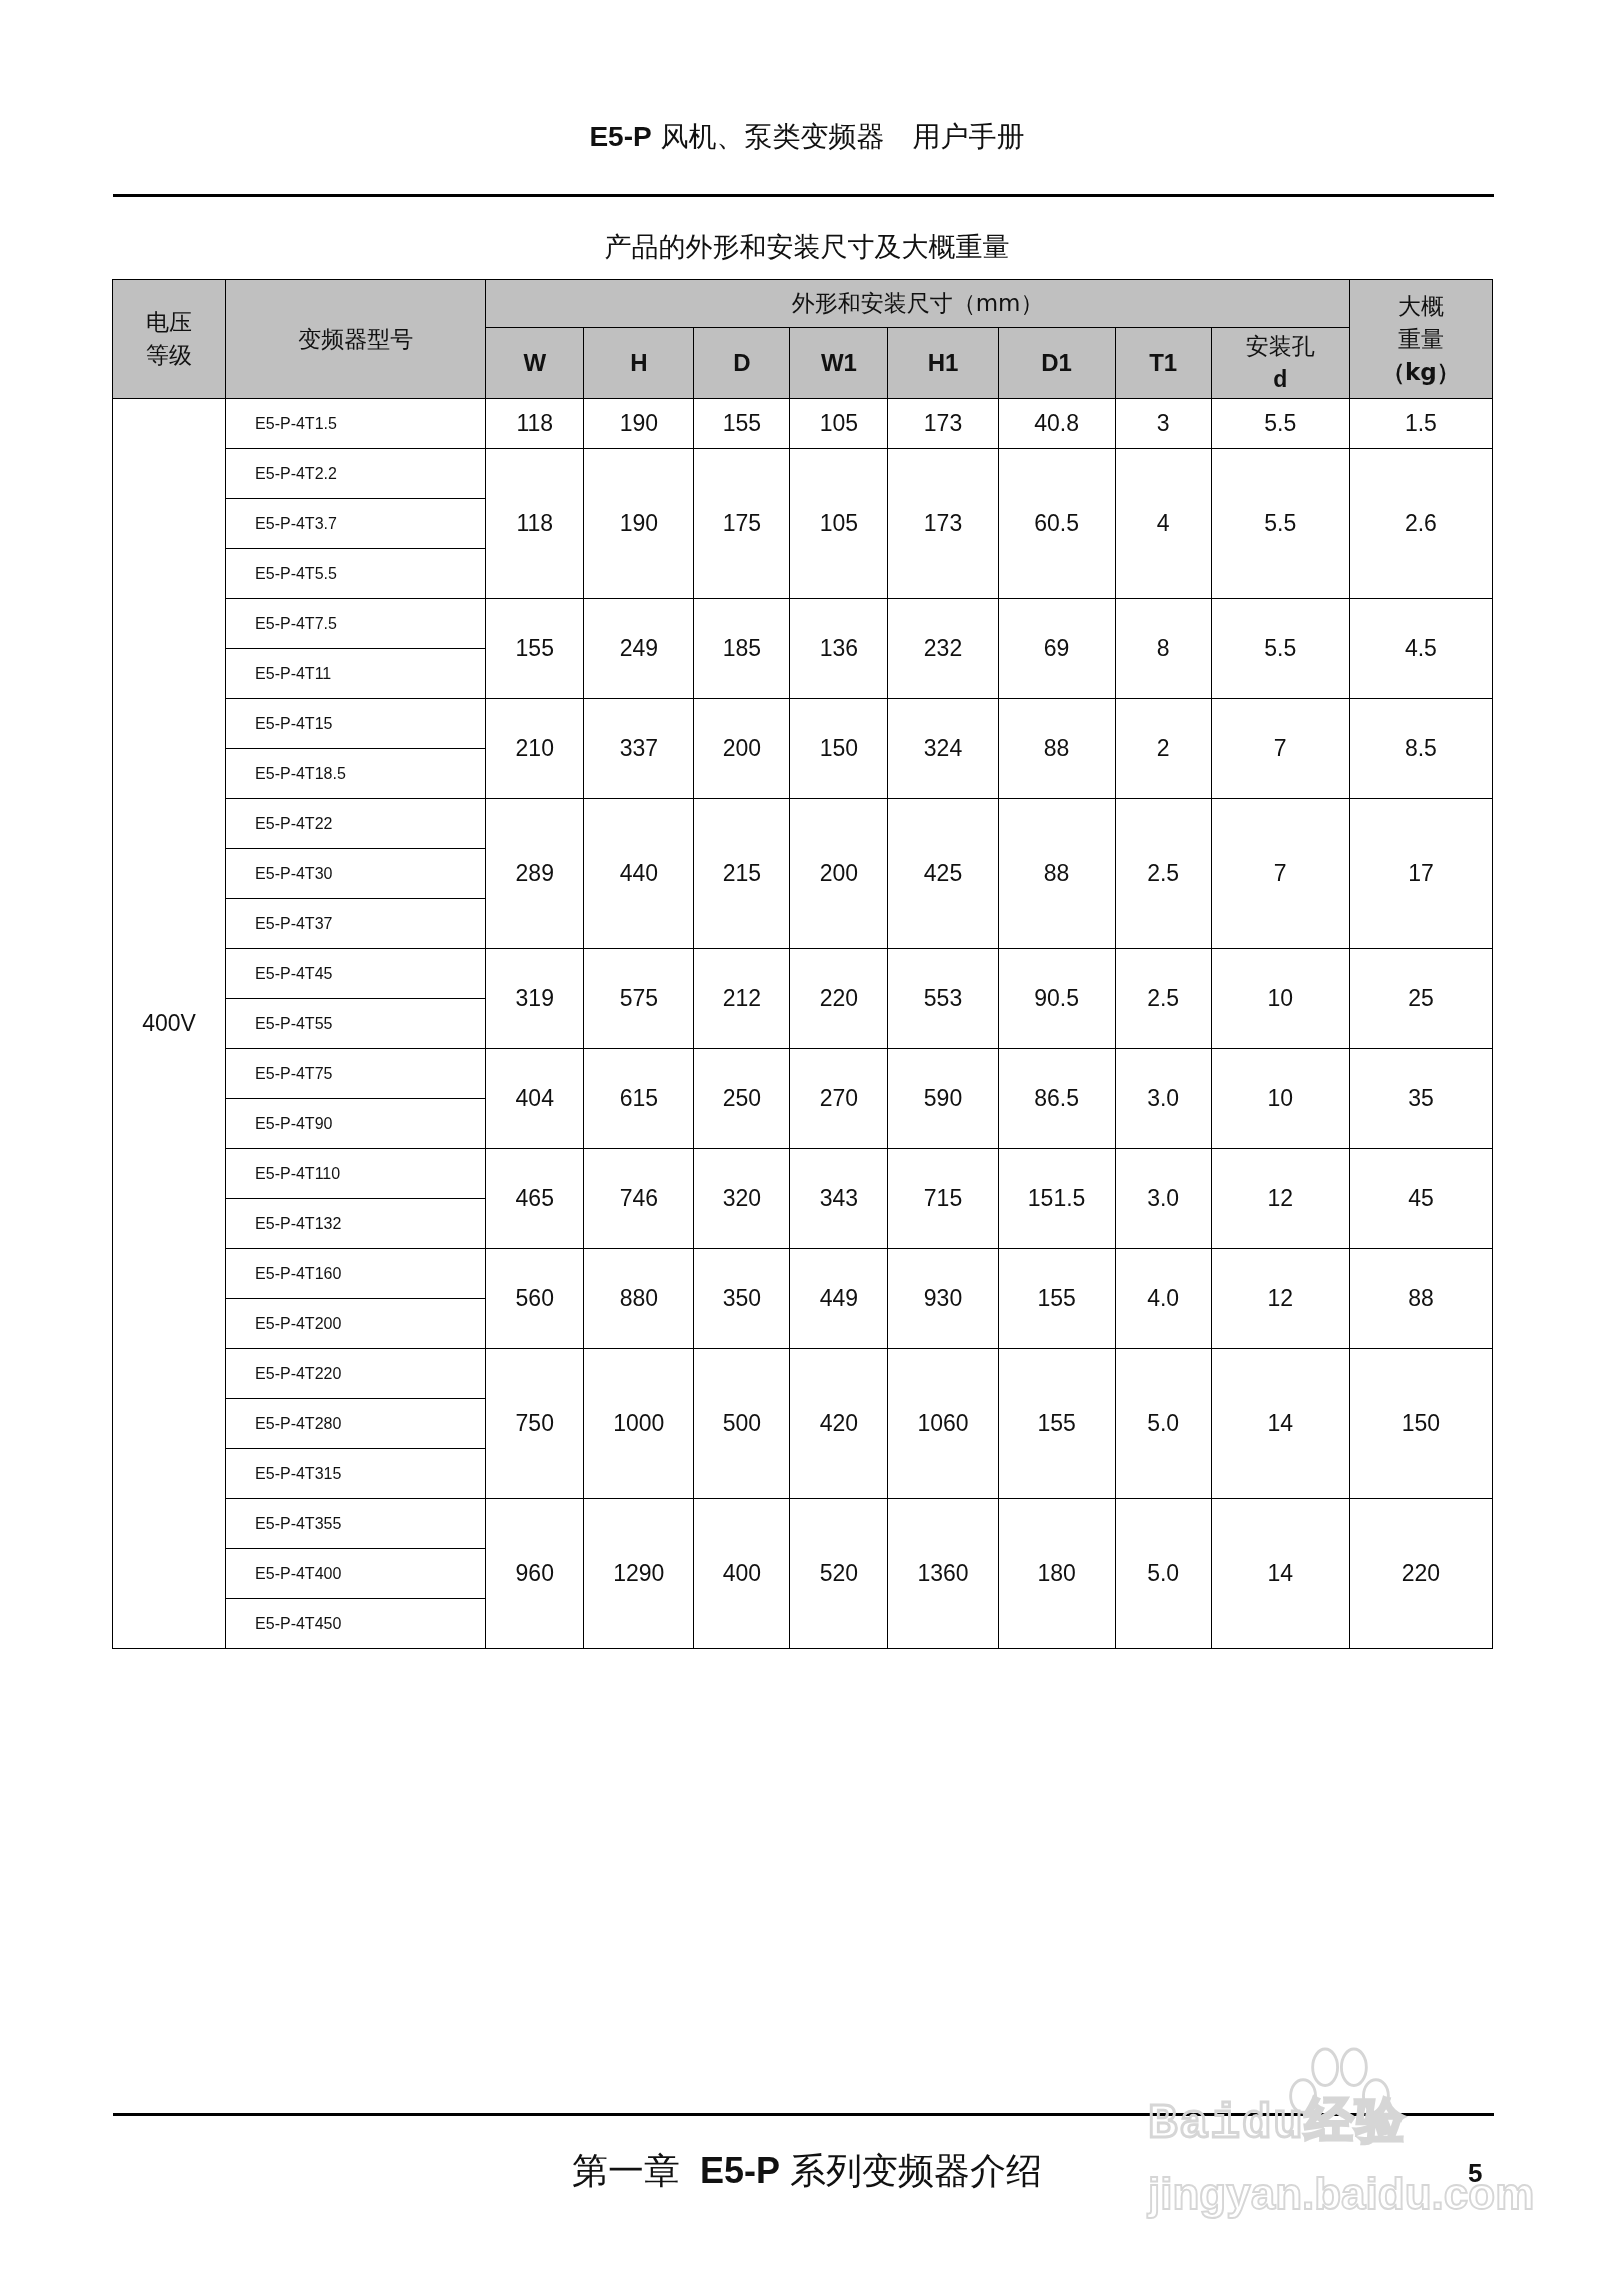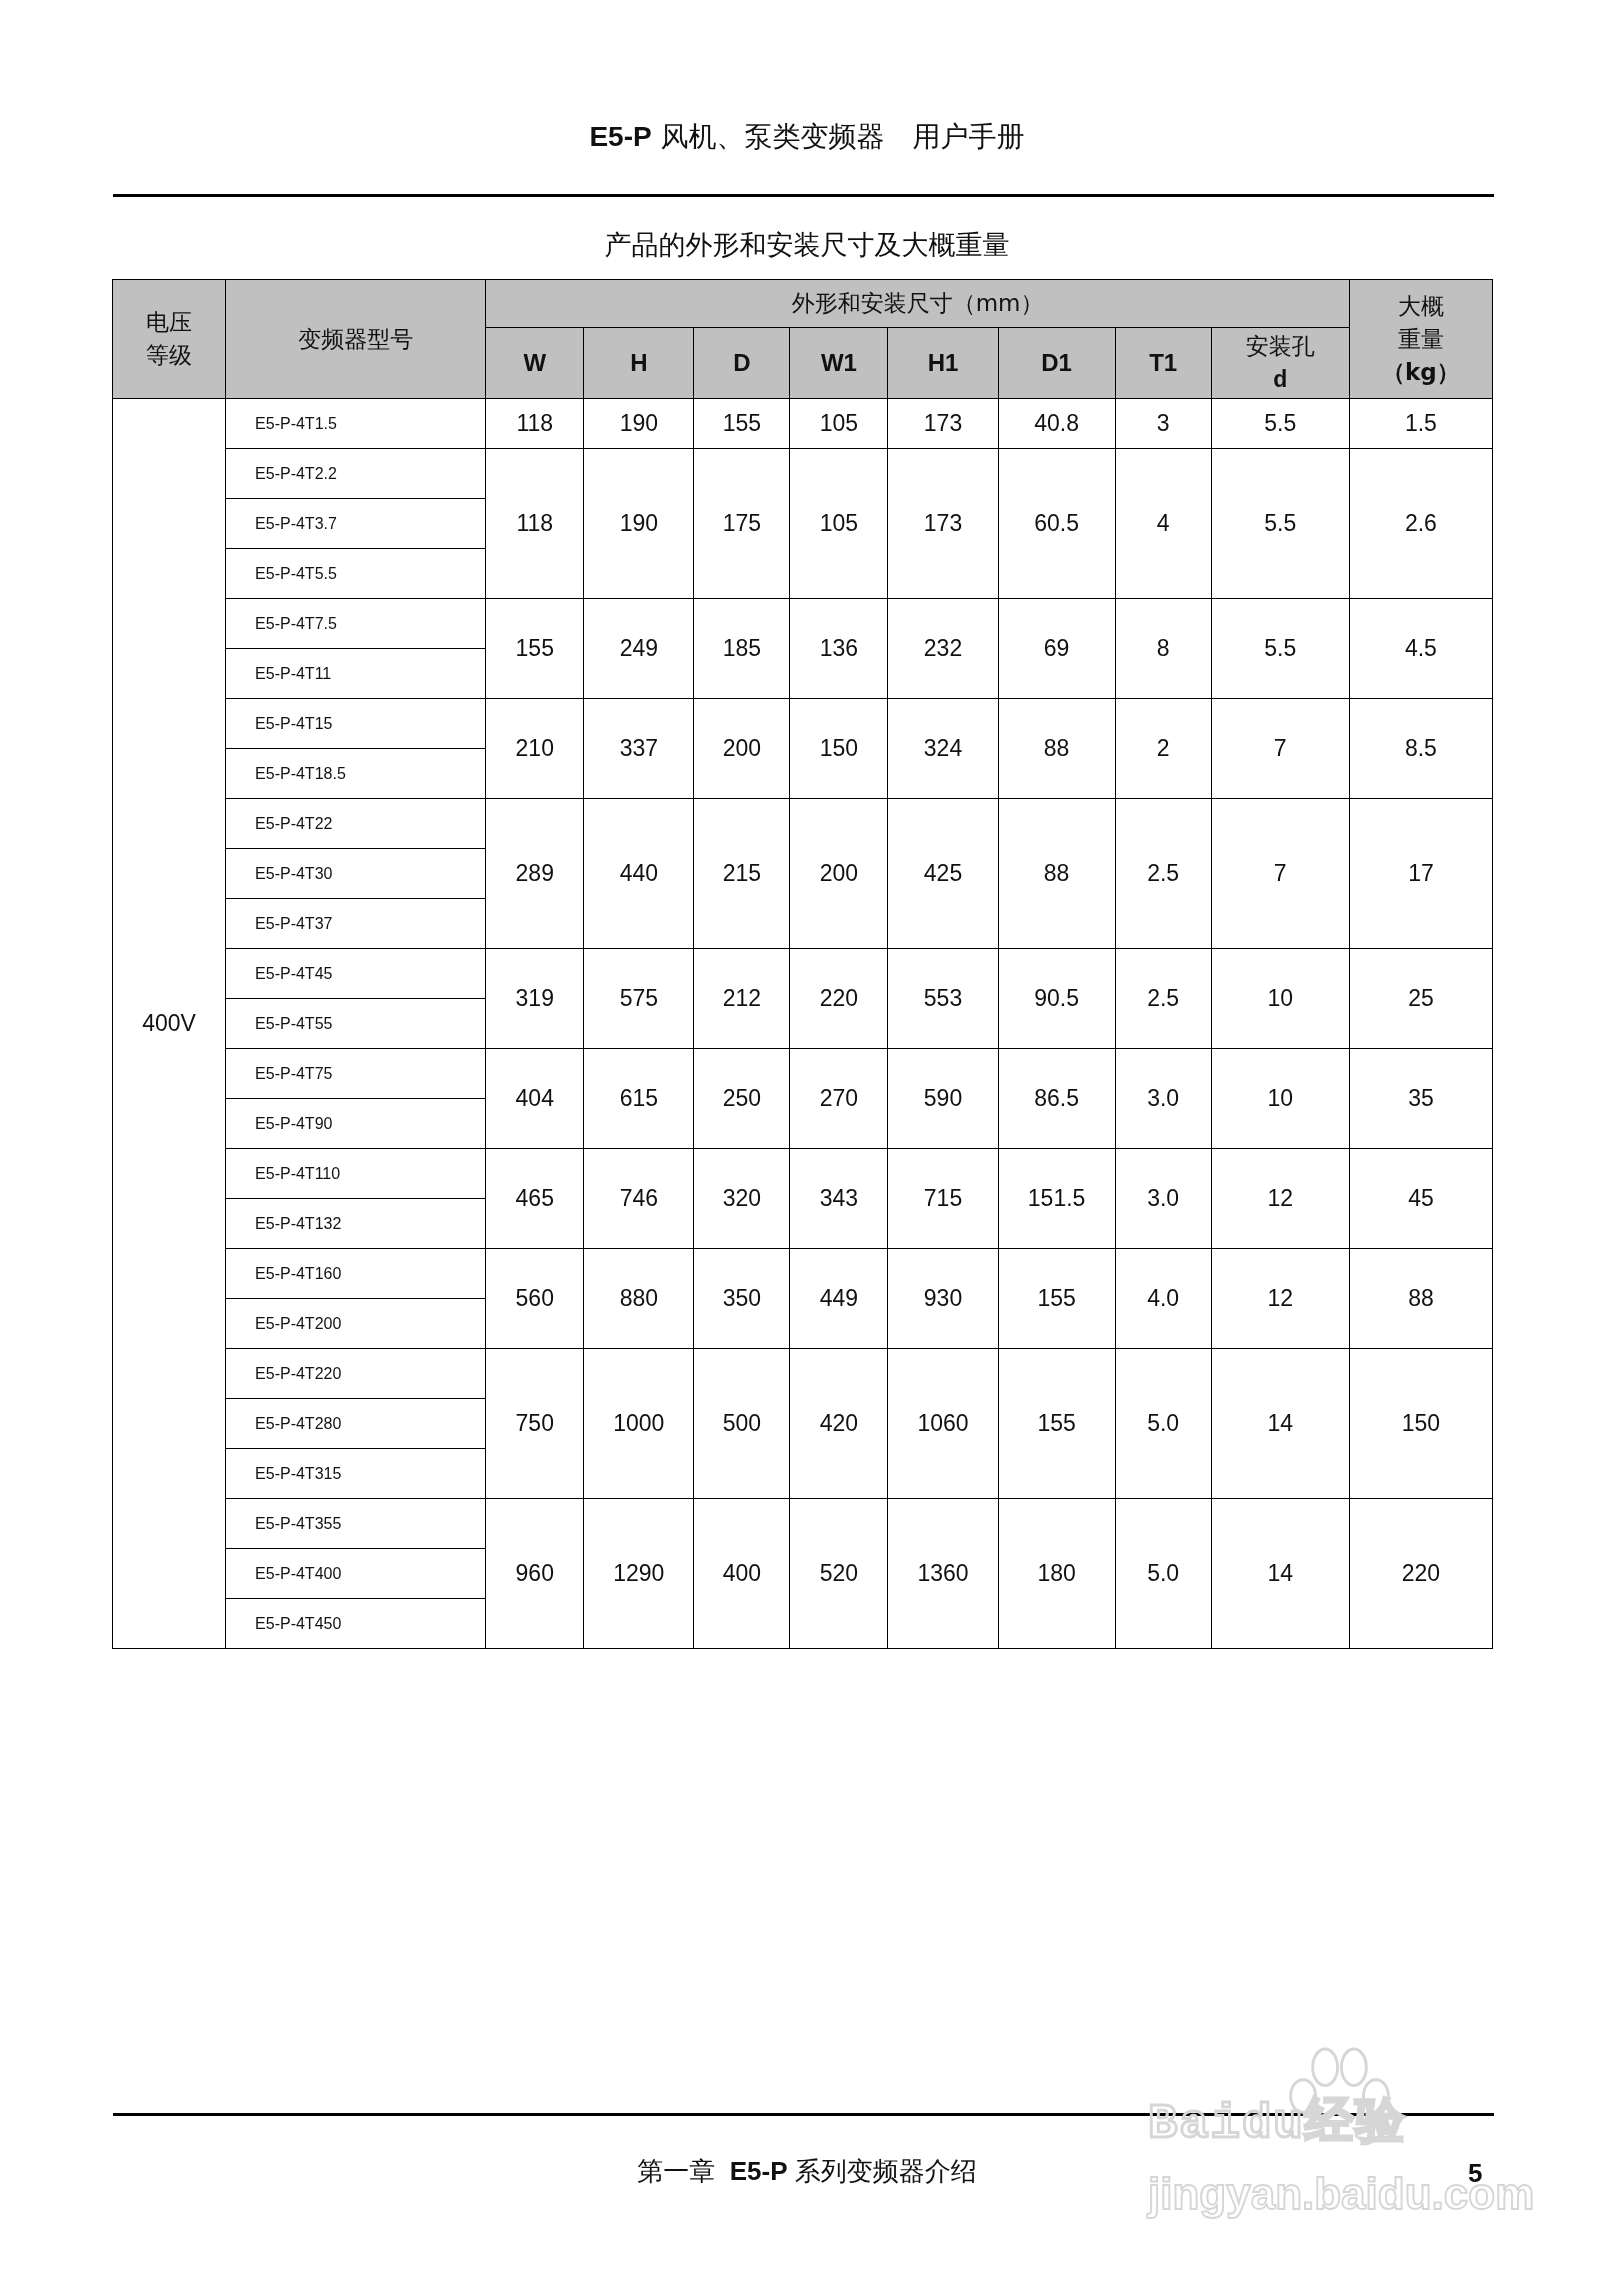--- a/index.html
+++ b/index.html
@@ -4,36 +4,36 @@
 <style>
   html, body { margin: 0; padding: 0; background: #ffffff; }
   body { width: 1614px; height: 2286px; position: relative; overflow: hidden;
          font-family: "Liberation Sans", "DejaVu Sans", sans-serif; color: #111; }
   .page-header-title { position: absolute; left: 0; width: 1614px; top: 119px; text-align: center;
          font-size: 28px; line-height: 36px; }
   .page-header-title .bold { font-weight: bold; font-family: "Liberation Sans", sans-serif; }
   .page-header-title .cn { font-family: "DejaVu Sans", sans-serif; }
   .rule { position: absolute; left: 113px; width: 1381px; height: 2.9px; background: #000; }
   .caption { position: absolute; left: 0; width: 1614px; top: 225px; text-align: center;
-         font-family: Liberation Mono, monospace; font-size: 27px; line-height: 44px; }
+         font-family: Liberation Sans, sans-serif; font-size: 27px; line-height: 44px; }
   table.spec { position: absolute; left: 112px; top: 279px; width: 1381px;
          border-collapse: collapse; table-layout: fixed; }
   table.spec td, table.spec th { border: 1.9px solid #000; text-align: center; vertical-align: middle;
          padding: 0; font-size: 23px; }
   table.spec thead th { background: #c0c0c0; font-weight: normal; font-family: "DejaVu Sans", sans-serif; color: #111; }
   table.spec thead th.sym { font-family: "Liberation Sans", sans-serif; font-weight: bold; font-size: 24px; }
   table.spec thead tr.h1 { height: 48px; }
   table.spec thead tr.h2 { height: 71px; }
   table.spec tbody tr { height: 50px; }
   table.spec tbody td.model { text-align: left; padding-left: 29px; font-size: 16px; border-top-width: 1.9px; }
   table.spec tbody td.model.thin { border-top-width: 1px; margin-top: 47px; }
   table.spec tbody td.val { font-size: 23px; }
   .sub-line { display: block; line-height: 33px; }
   .footer-text { position: absolute; left: 0; width: 1614px; top: 2152px; text-align: center;
-         font-size: 26px; line-height: 38px; }
+         font-size: 36px; line-height: 38px; }
   .footer-text .cn { font-family: "DejaVu Sans", sans-serif; }
   .footer-text .bold { font-weight: bold; }
   .page-number { position: absolute; left: 1468px; top: 2154px; font-size: 26px; font-weight: bold; line-height: 38px; }
   .watermark { position: absolute; left: 1148px; top: 2046px; width: 375px; height: 183px; pointer-events: none; }
   .watermark .wm-main { position: absolute; left: 0; top: 42px; font-size: 49px; font-weight: bold;
          color: transparent; -webkit-text-stroke: 2.9px #d6d6d6; font-family: Liberation Mono, monospace; letter-spacing: 1.9px; }
   .watermark .wm-url { position: absolute; left: 0; top: 123px; font-size: 44px; font-weight: bold;
          color: transparent; -webkit-text-stroke: 1.9px #d6d6d6; font-family: "Liberation Sans", sans-serif; }
   .watermark .paw { position: absolute; left: 134px; top: 0; width: 115px; height: 77px; }
 </style>

